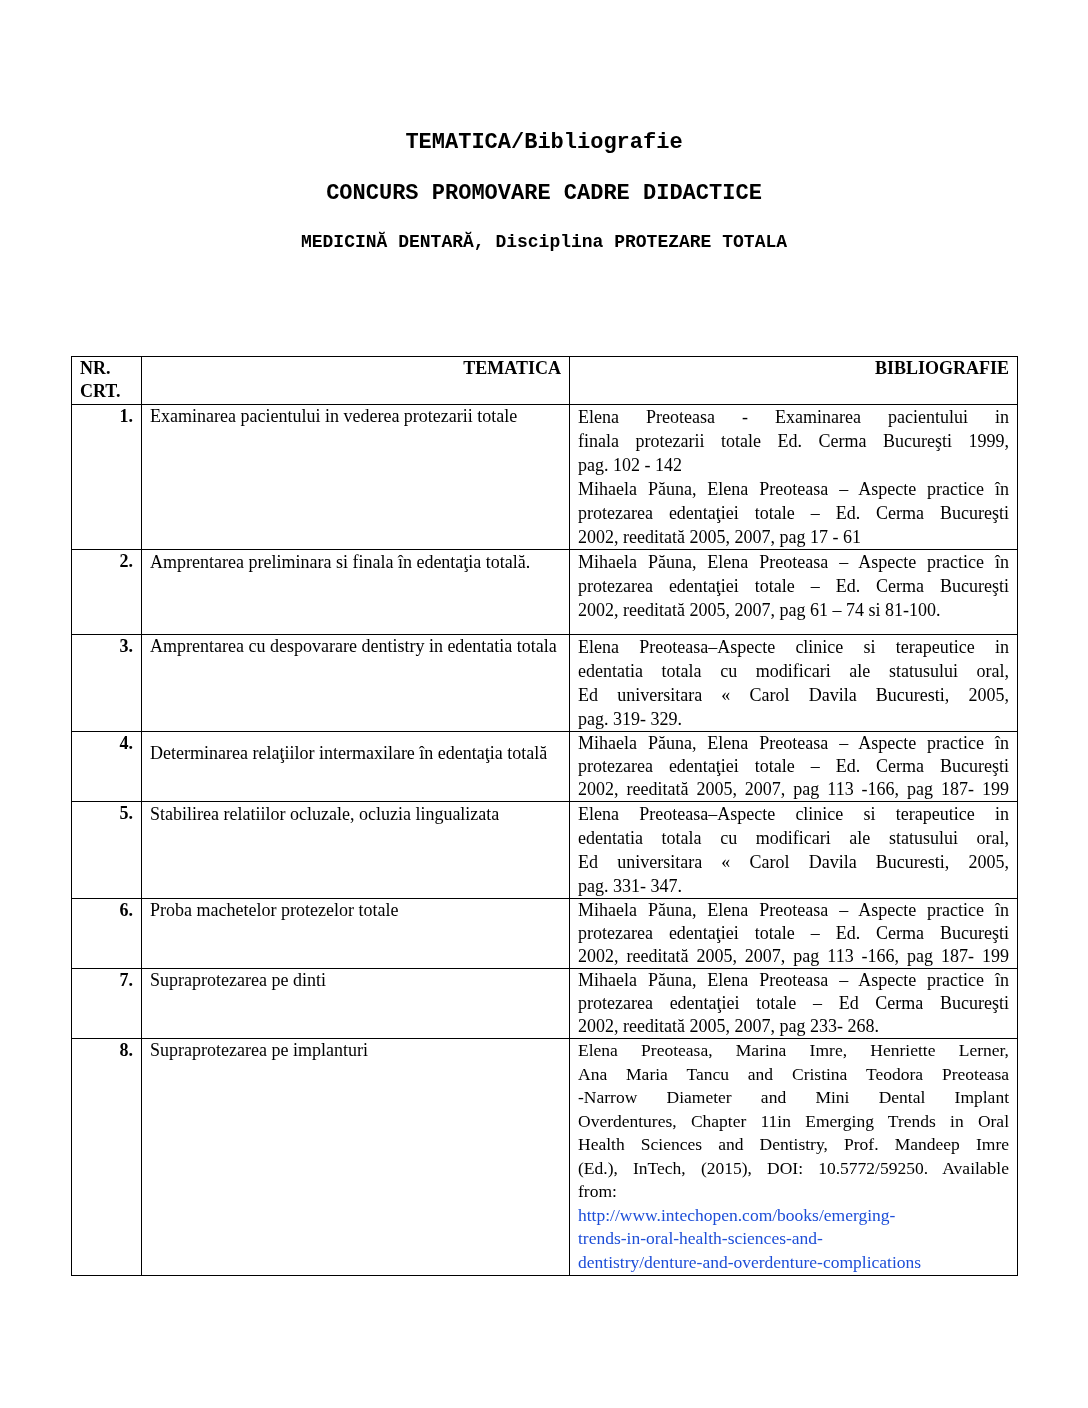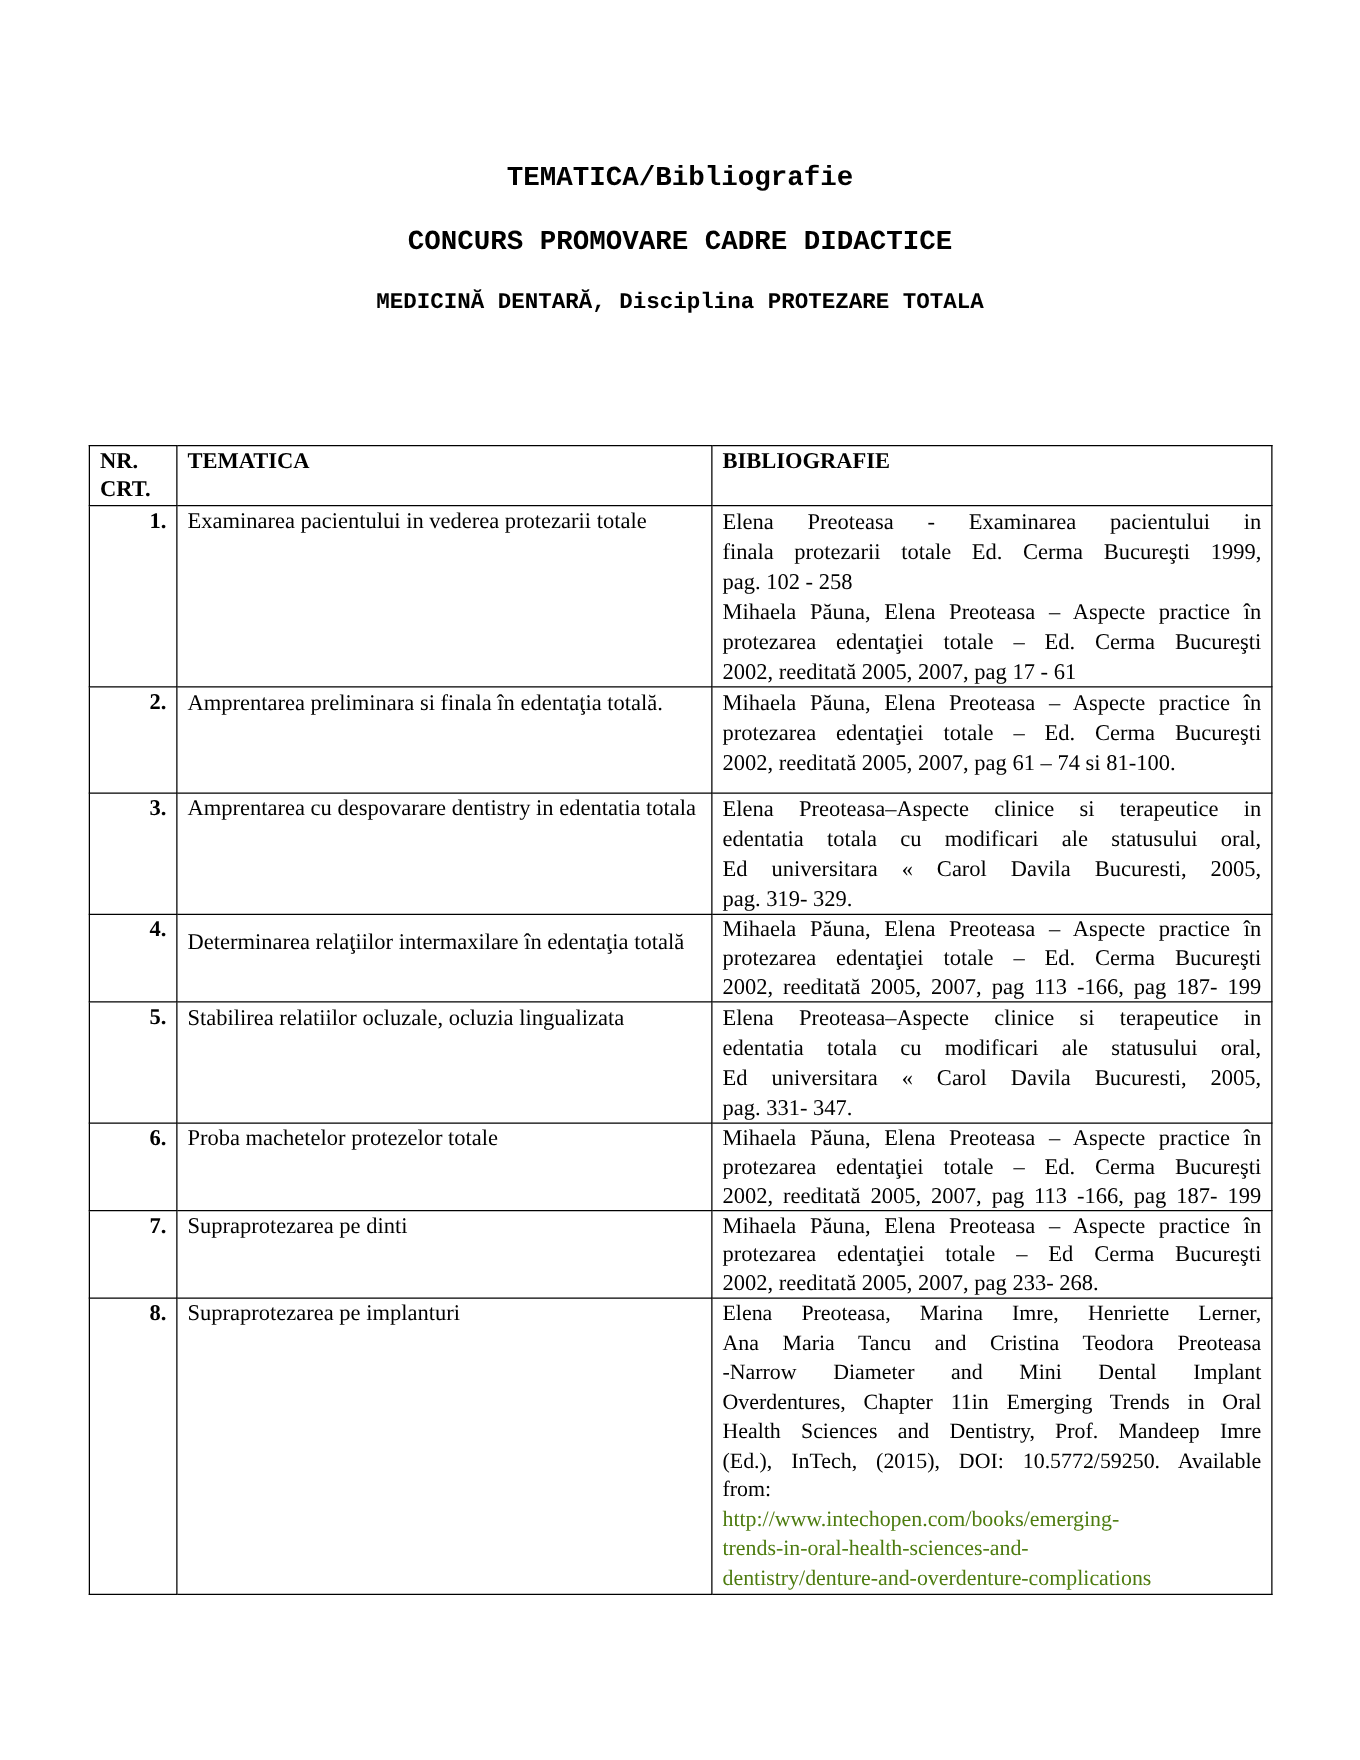--- a/index.html
+++ b/index.html
@@ -21,21 +21,21 @@
   }
   table.doc td, table.doc th {
     border: 1.5px solid #000; padding: 0 8px; vertical-align: top;
     font-size: 18px; line-height: 23px;
   }
   col.c1 { width: 70px; }
   col.c2 { width: 428px; }
   col.c3 { width: 448px; }
   th { font-weight: bold; }
   th.nr { text-align: left; padding-left: 8px; line-height: 22px; }
-  th.hdr { text-align: left; padding-top: 1px; }
+  th.hdr { text-align: right; padding-top: 1px; }
   td.num { text-align: right; padding-right: 18px; font-weight: bold; line-height: 24px; }
   td.tema { vertical-align: middle; text-align: justify; text-align-last: left; }
   td.tema.top { vertical-align: top; padding-top: 1px; }
   td.bib { text-align: justify; text-align-last: left; font-size: 17px; line-height: 23px; }
   td.bib.big { font-size: 18px; line-height: 24px; }
   td.bib.last { font-family: "Liberation Serif", serif; font-size: 17.5px; line-height: 23.5px; }
   .line { display: block; text-align: justify; text-align-last: justify; }
   .line.end { text-align-last: left; }
   .link { color: #3f73b8; display: block; text-align: left; }
 </style>
@@ -63,21 +63,21 @@
     </tr>
   </thead>
   <tbody>
 
     <tr style="height:141px">
       <td class="num">1.</td>
       <td class="tema">Examinarea pacientului in vederea protezarii totale</td>
       <td class="bib big">
         <span class="line">Elena Preoteasa - Examinarea pacientului in</span>
         <span class="line">finala protezarii totale Ed. Cerma Bucureşti 1999,</span>
-        <span class="line end">pag. 102 - 258</span>
+        <span class="line end">pag. 102 - 142</span>
         <span class="line">Mihaela Păuna, Elena Preoteasa – Aspecte practice în</span>
         <span class="line">protezarea edentaţiei totale – Ed. Cerma Bucureşti</span>
         <span class="line end">2002, reeditată 2005, 2007, pag 17 - 61</span>
       </td>
     </tr>
 
     <tr style="height:85px">
       <td class="num">2.</td>
       <td class="tema top">Amprentarea preliminara si finala în edentaţia totală.</td>
       <td class="bib big">
@@ -143,21 +143,21 @@
       <td class="num">8.</td>
       <td class="tema">Supraprotezarea pe implanturi</td>
       <td class="bib last">
         <span class="line">Elena Preoteasa, Marina Imre, Henriette Lerner,</span>
         <span class="line">Ana Maria Tancu and Cristina Teodora Preoteasa</span>
         <span class="line">-Narrow Diameter and Mini Dental Implant</span>
         <span class="line">Overdentures, Chapter 11in Emerging Trends in Oral</span>
         <span class="line">Health Sciences and Dentistry, Prof. Mandeep Imre</span>
         <span class="line">(Ed.), InTech, (2015), DOI: 10.5772/59250. Available</span>
         <span class="line end">from:</span>
-        <a class="link" style="color: #4d7c0f;">
+        <a class="link" style="color: #1d4ed8;">
           <span style="display:block">http://www.intechopen.com/books/emerging-</span>
           <span style="display:block">trends-in-oral-health-sciences-and-</span>
           <span style="display:block">dentistry/denture-and-overdenture-complications</span>
         </a>
       </td>
     </tr>
   </tbody>
 </table>
 
 </body></html>

